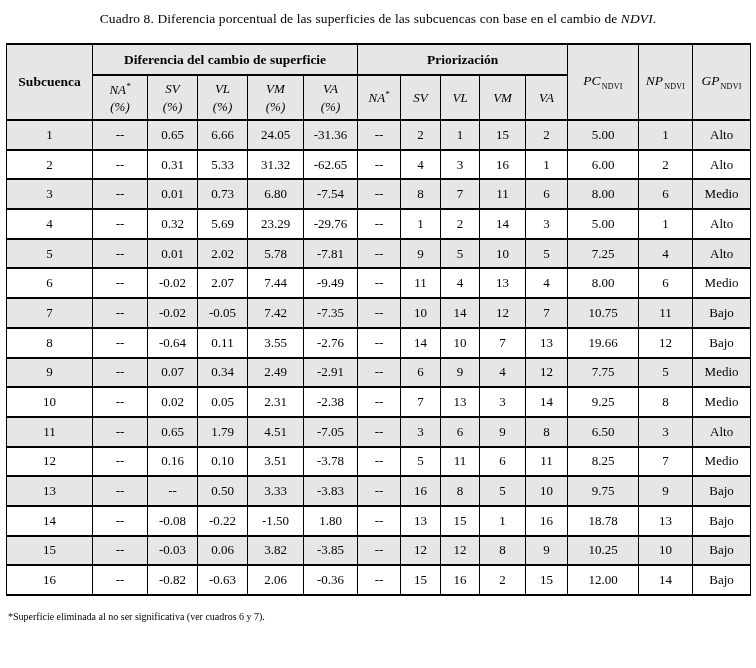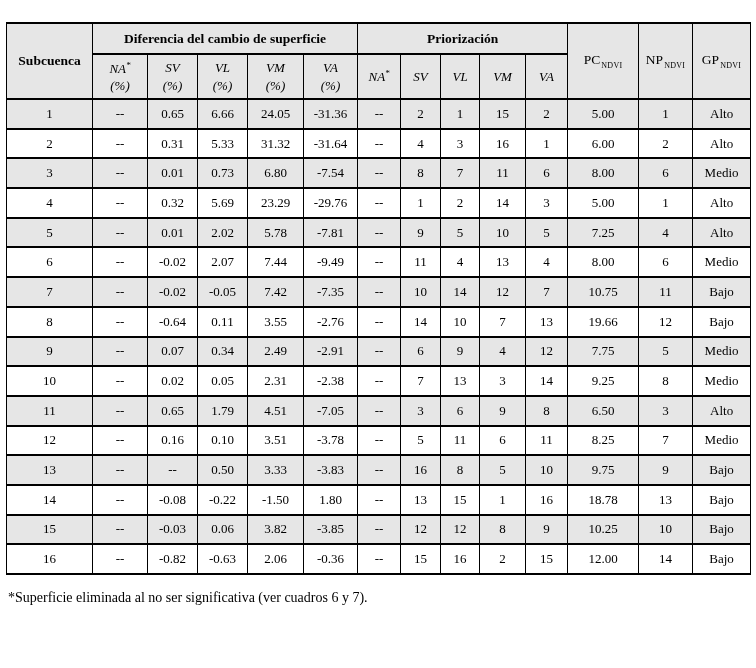--- a/index.html
+++ b/index.html
@@ -45,39 +45,40 @@
     padding: 0 2px;
     overflow: hidden;
     white-space: nowrap;
   }
   thead th { background: var(--shaded-bg); }
   tr.group-row th { height: 31px; }
   th.group-th, th.corner-th { font-weight: bold; font-size: 13.5px; }
   tr.sub-row th { height: 45px; line-height: 1.35; }
   tr.sub-row th i { font-style: italic; }
   tr.sub-row sup { font-size: 9px; }
-  .index-main { font-size: 13.5px; }
+  .index-main { font-style: italic; font-size: 13.5px; }
   sub.ndvi {
     font-size: 8px;
     letter-spacing: 0.3px;
     margin-left: 1px;
   }
   tbody td { height: 29.7px; background: var(--plain-bg); }
   tbody tr.shaded td { background: var(--shaded-bg); }
   .footnote {
-    font-size: 14px;
+    font-size: 10px;
     margin: 15px 0 14px 2px;
     text-align: left;
   }
 </style>
 </head>
 <body>
 
 <div class="page">
 
+  <div class="caption"><span>Cuadro 8. Diferencia porcentual de las superficies de las subcuencas con base en el cambio de </span><i>NDVI</i><span>.</span></div>
 
   <table class="cuadro">
     <colgroup>
       <col style="width:86px">
         <col style="width:55px">
         <col style="width:50px">
         <col style="width:50px">
       <col style="width:56px">
         <col style="width:54px">
         <col style="width:43px">
@@ -127,21 +128,21 @@
           <td>5.00</td>
           <td>1</td>
           <td>Alto</td>
         </tr>
         <tr>
           <td>2</td>
           <td>--</td>
           <td>0.31</td>
           <td>5.33</td>
           <td>31.32</td>
-          <td>-31.64</td>
+          <td>-62.65</td>
           <td>--</td>
           <td>4</td>
           <td>3</td>
           <td>16</td>
           <td>1</td>
           <td>6.00</td>
           <td>2</td>
           <td>Alto</td>
         </tr>
         <tr class="shaded">

